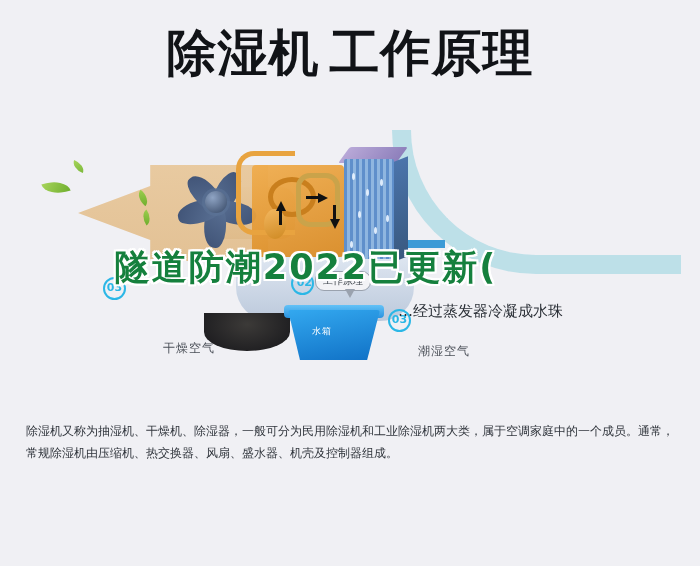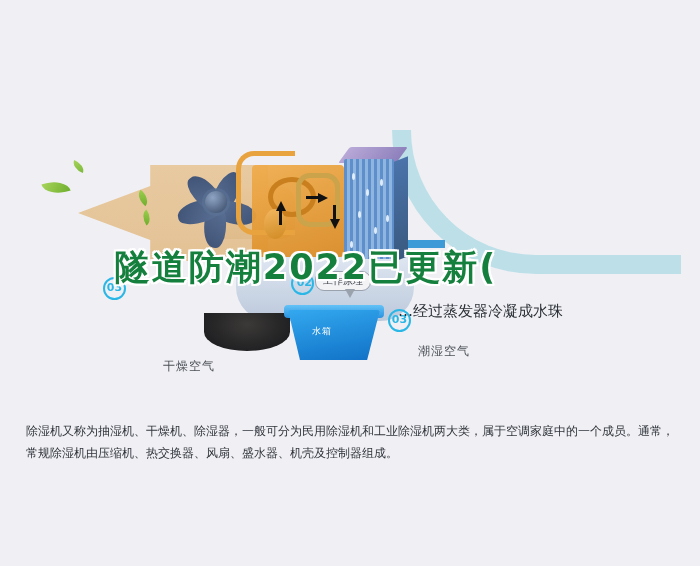--- a/index.html
+++ b/index.html
@@ -159,21 +159,21 @@
     color:#3c4249;font-size:10px;background:#f3f3f6;
     font-family:"DejaVu Sans","Liberation Sans",sans-serif;white-space:nowrap;
   }
   .bubble-tail{
     position:absolute;left:345px;top:164px;width:0;height:0;
     border-left:5px solid transparent;border-right:5px solid transparent;
     border-top:9px solid #9aa2ae;
   }
   .lbl-dry{
     position:absolute;left:163px;top:215px;color:#4a4f57;font-size:12px;
-    letter-spacing:1px;font-family:"DejaVu Sans","Liberation Sans",sans-serif;margin-top:18px;
+    letter-spacing:1px;font-family:"DejaVu Sans","Liberation Sans",sans-serif;
   }
   .lbl-humid{
     position:absolute;left:418px;top:218px;color:#4a4f57;font-size:12px;
     letter-spacing:1px;font-family:"DejaVu Sans","Liberation Sans",sans-serif;
   }
 
   
   .step-line{
     position:absolute;color:#2a2f36;font-size:15px;
     font-family:"DejaVu Sans","Liberation Sans",sans-serif;white-space:nowrap;
@@ -207,20 +207,23 @@
     font-family:"DejaVu Sans","Liberation Sans",sans-serif;
     color:#30353c;font-size:12px;line-height:22px;
   }
   .body-text p{margin:0 0 14px 0;}
 </style>
 </head>
 <body>
 
 <div class="page">
 
+  <div class="title-wrap">
+    <span class="title-a">除湿机</span><span class="title-b">工作原理</span>
+  </div>
 
   <div class="stage">
 
     <div class="dry-arrow"></div>
     <div class="dry-arrow-tail"></div>
     <div class="leaf l1"></div>
     <div class="leaf l2"></div>
     <div class="leaf l3"></div>
     <div class="leaf l4"></div>
 

